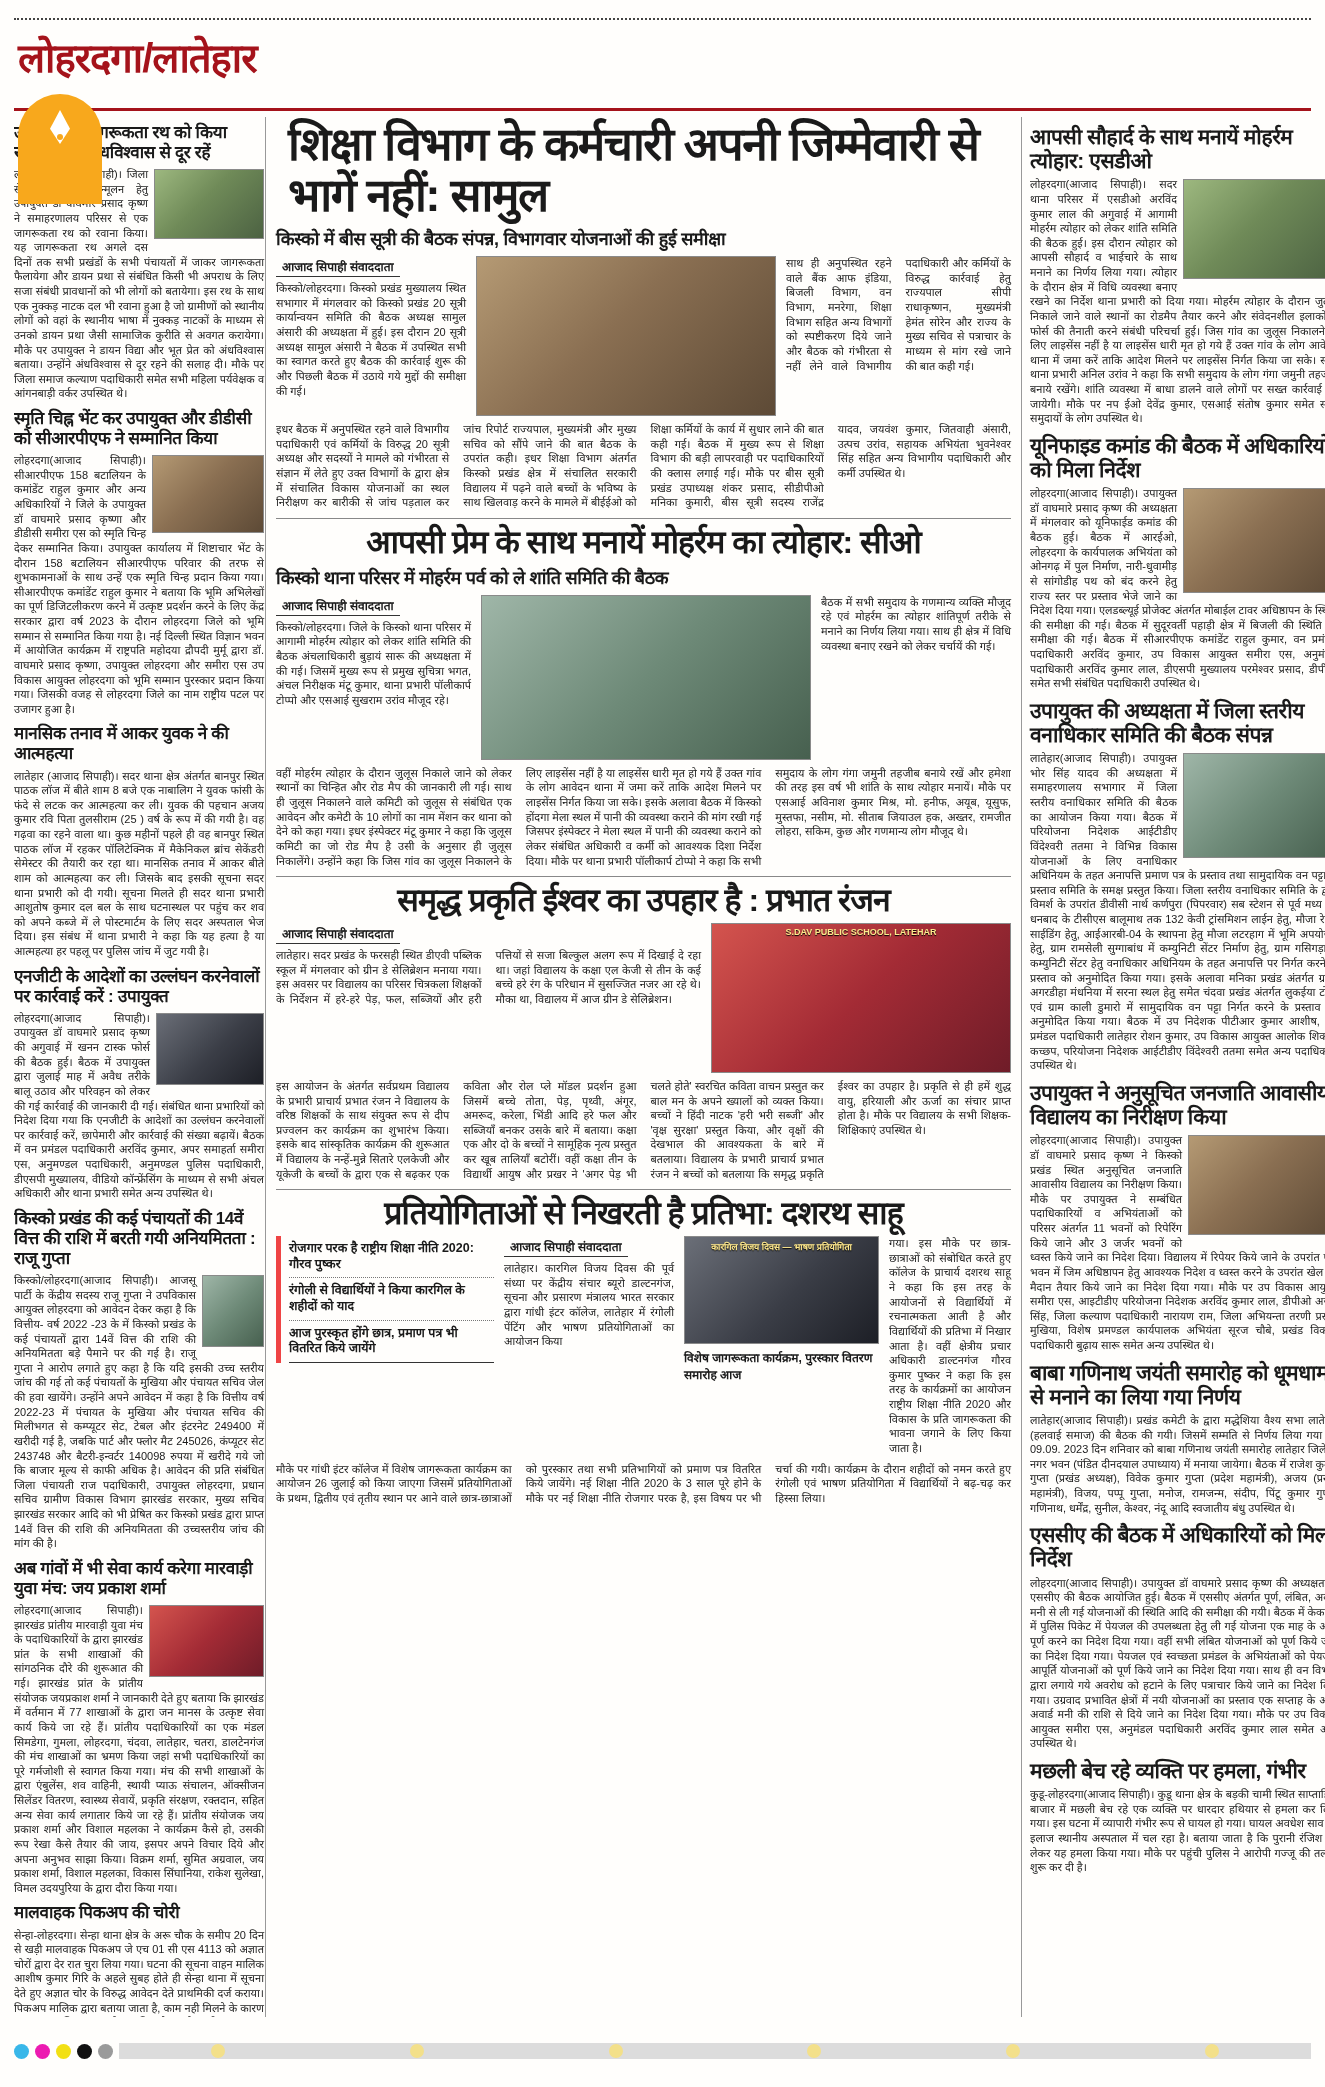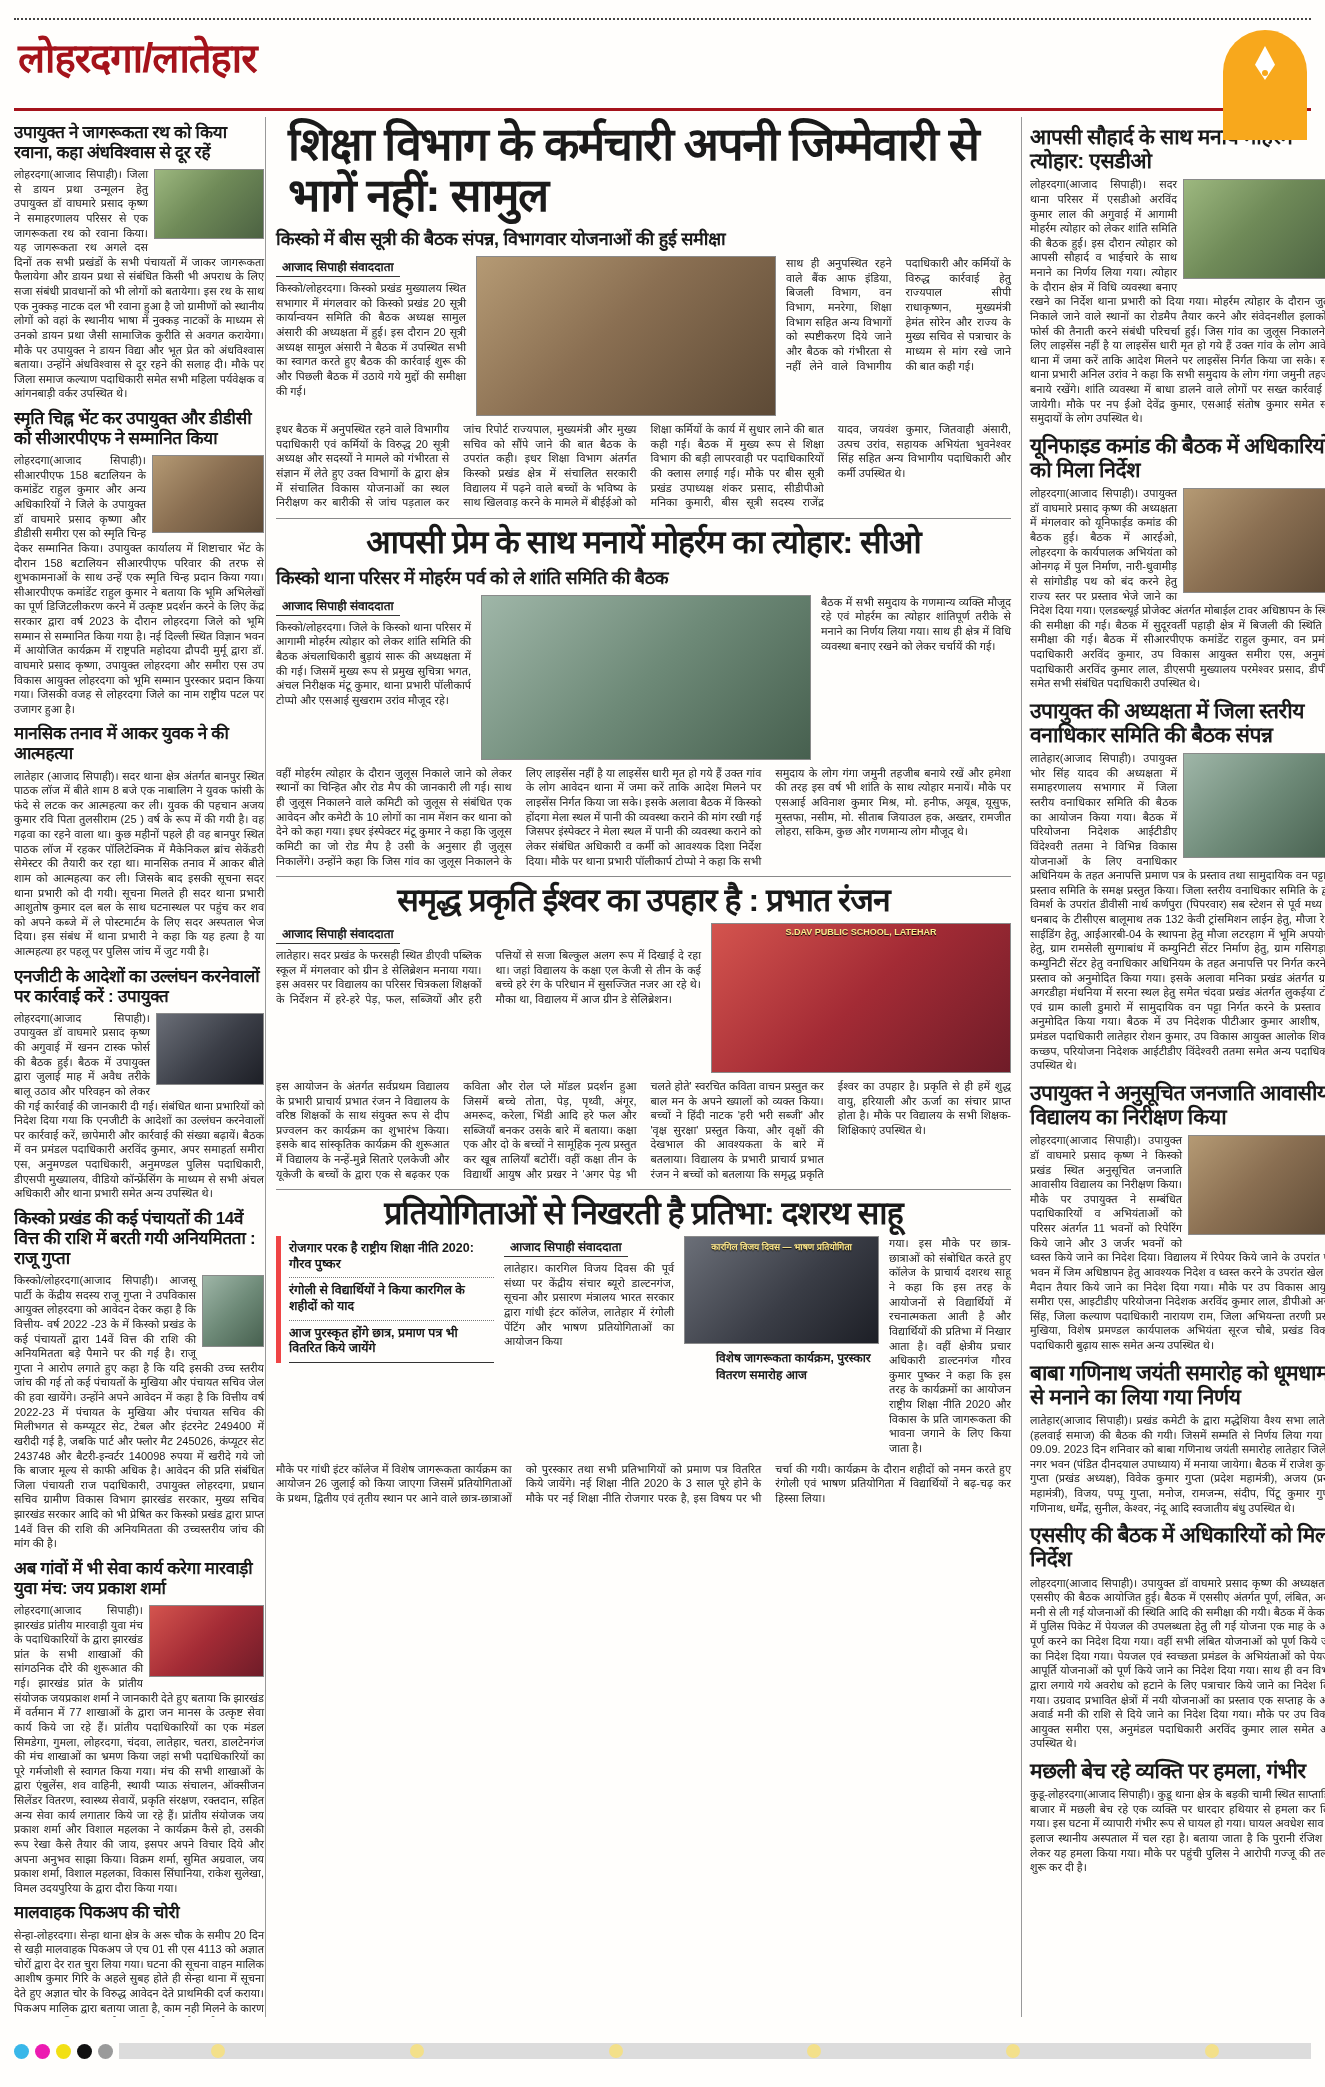--- a/index.html
+++ b/index.html
@@ -1,20 +1,20 @@
 <!DOCTYPE html>
 <html lang="hi"><head>
 <meta charset="utf-8">
 <style>
   html,body{margin:0;padding:0;background:#ffffff;}
   .page{width:1325px;height:2087px;overflow:hidden;position:relative;background:#fffefc;
         font-family:"Liberation Sans","DejaVu Sans",sans-serif;color:#1a1a1a;}
   
   .dotted-top{border-top:2px dotted #444;margin:18px 14px 0 14px;}
-  .hdr{display:flex;align-items:flex-start;justify-content:space-between;padding:6px 18px 0 18px;height:82px;}
+  .hdr{display:flex;align-items:flex-start;justify-content:space-between;padding:6px 18px 0 18px;height:82px;flex-direction:column;}
   .section-title{color:#a5131b;font-size:40px;font-weight:800;letter-spacing:-1px;line-height:1.6;}
   .logo{width:84px;height:78px;position:relative;margin-top:4px;}
   .logo .arch{position:absolute;left:0;top:0;width:84px;height:110px;background:#f8a81c;border-radius:42px 42px 0 0;}
   .logo .nib{position:absolute;left:32px;top:16px;width:20px;height:34px;background:#ffffff;
              clip-path:polygon(50% 0,100% 55%,50% 100%,0 55%);}
   .logo .hole{position:absolute;left:39px;top:40px;width:6px;height:6px;border-radius:50%;background:#f8a81c;}
   .mast{display:flex;align-items:flex-start;gap:10px;border-left:2px dotted #777;padding-left:14px;}
   .mast-txt{text-align:right;}
   .mast-name{font-size:34px;font-weight:800;letter-spacing:-1px;line-height:1.05;}
   .mast-date{font-size:11px;font-weight:700;margin-top:4px;}
@@ -49,21 +49,21 @@
   .p-brown{background:linear-gradient(135deg,#b59a74 0%,#8a6f52 45%,#5d4a36 100%);}
   .p-dark{background:linear-gradient(135deg,#6b6f78 0%,#3a3d46 55%,#1d1f26 100%);}
   .p-red{background:linear-gradient(135deg,#d4544e 0%,#a32b35 50%,#6f1c28 100%);}
   .p-teal{background:linear-gradient(135deg,#9fb6a8 0%,#6e8a78 50%,#47604f 100%);}
   .ph .lbl{position:absolute;left:0;right:0;top:3px;text-align:center;color:#ffe98c;font-size:9px;font-weight:700;
            text-shadow:0 1px 1px #000;white-space:nowrap;overflow:hidden;}
   
   .hl-box{width:205px;flex:none;border-left:5px solid #ef4444;padding-left:8px;}
   .hl-item{font-size:12.5px;font-weight:700;line-height:1.25;padding:5px 0;border-bottom:1px dotted #777;}
   .hl-item:last-child{border-bottom:1px solid #333;}
-  .note{font-size:12px;font-weight:800;margin-top:5px;margin-left:32px;}
+  .note{font-size:12px;font-weight:800;margin-top:5px;}
   
   footer{position:absolute;left:0;right:0;bottom:26px;height:20px;display:flex;align-items:center;padding:0 14px;gap:6px;}
   .dot{width:15px;height:15px;border-radius:50%;flex:none;}
   .strip{flex:1;height:16px;background:#dcdcdc;display:flex;align-items:center;justify-content:space-around;}
   .strip .dot{width:14px;height:14px;}
 </style>
 </head>
 <body>
 
 <div class="page">

